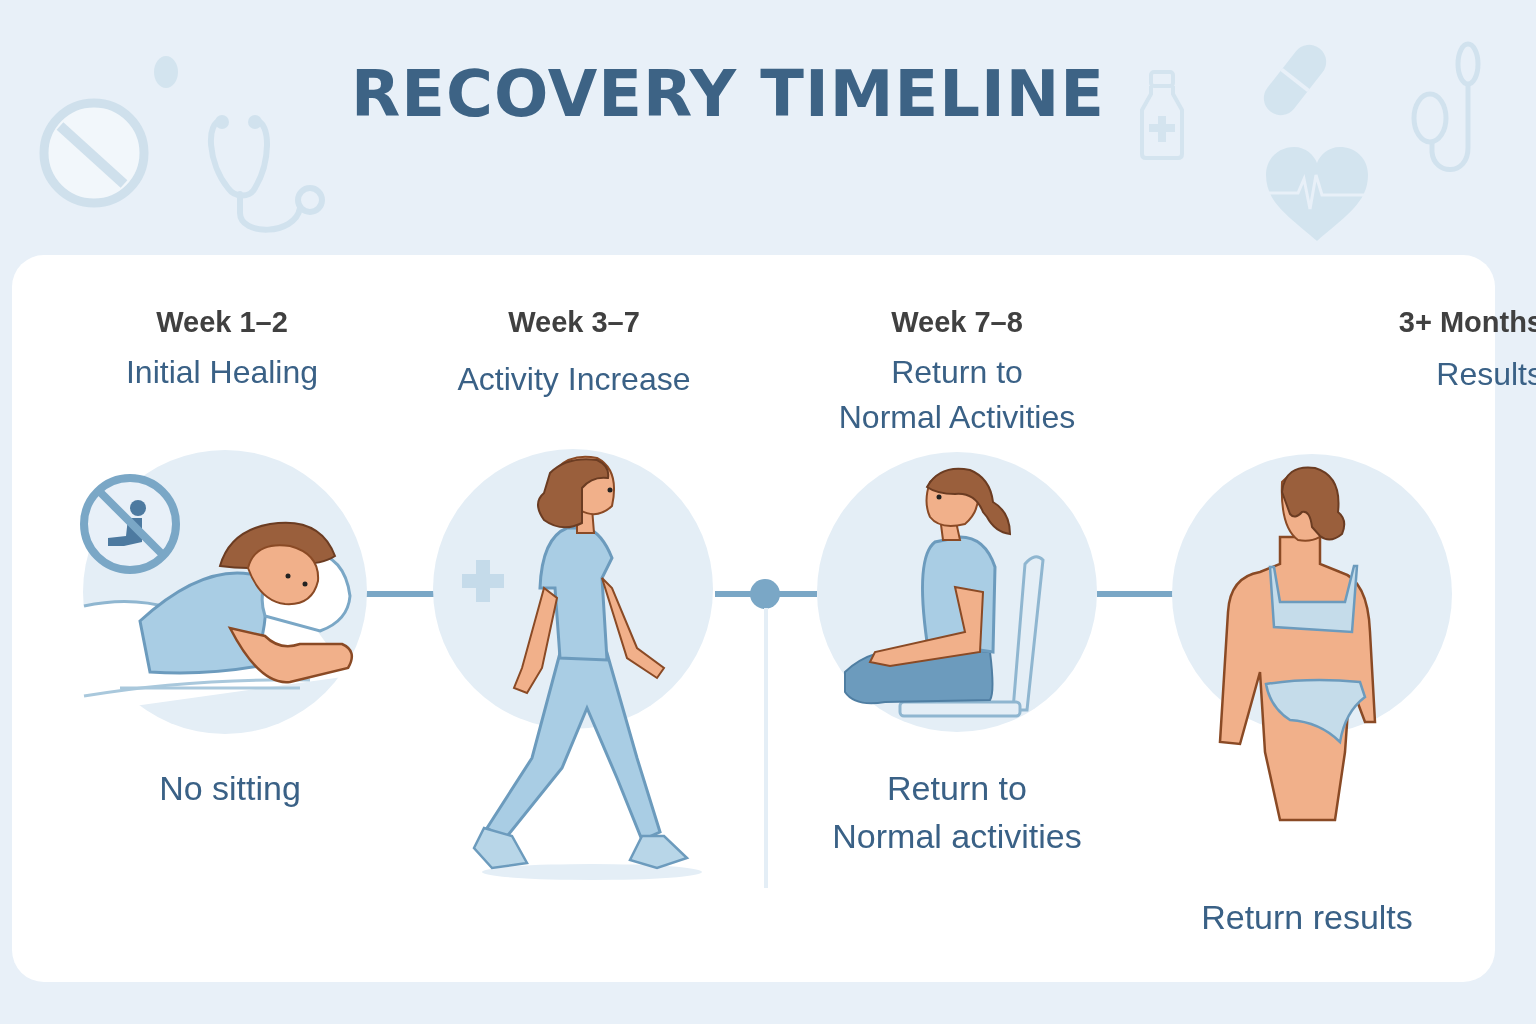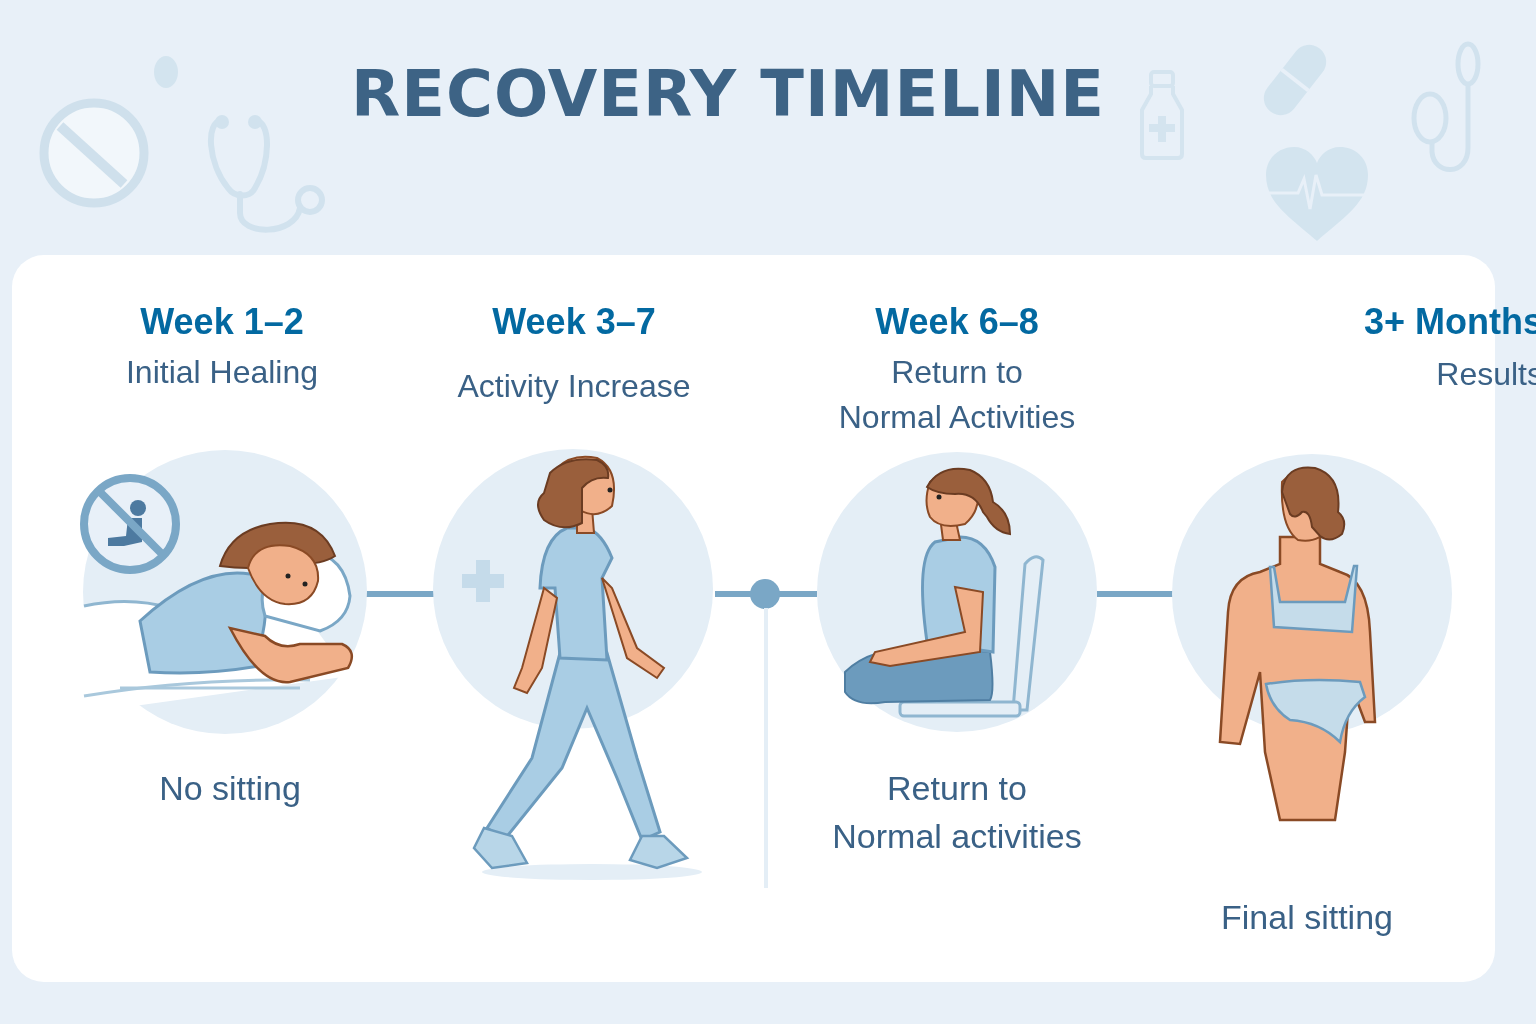--- a/index.html
+++ b/index.html
@@ -18,21 +18,21 @@
   }
   .title div { display:block; }
   .card {
     position:absolute; left:12px; top:255px; width:1483px; height:727px;
     background:#ffffff; border-radius:32px;
   }
   .stage-head {
     position:absolute; text-align:center; width:360px;
   }
   .stage-head .period {
-    font-size:36px; font-weight:bold; line-height:52px; color:#0369a1;
+    font-size:29px; font-weight:bold; line-height:52px; color:#404040;
   }
   .stage-head .sub {
     font-size:32px; line-height:45px; color:#3a6186; margin-top:2px;
   }
   .caption {
     position:absolute; text-align:center; width:360px;
     font-size:34px; line-height:48px; color:#3a6186;
   }
   .illus { position:absolute; }
   .connector { position:absolute; background:#7aa7c6; height:6px; }
@@ -115,21 +115,21 @@
     <circle cx="50" cy="78" r="46" fill="#e8f0f8" stroke="#7aa7c6" stroke-width="8"></circle>
     <circle cx="58" cy="62" r="8" fill="#4d7aa0"></circle>
     <path d="M48 72 L62 72 L62 96 L44 100 L28 100 L28 92 L46 90 Z" fill="#4d7aa0"></path>
     <line x1="20" y1="46" x2="82" y2="108" stroke="#7aa7c6" stroke-width="8"></line>
   </g>
 </svg>
 <div class="caption" style="left:50px;top:764px;">No sitting</div>
 
 <div class="stage-head" style="left:394px;top:296px;">
   <div class="period">Week 3–7</div>
-  <div class="sub" style="margin-top:16px;">Activity Increase</div>
+  <div class="sub" style="margin-top:9px;">Activity Increase</div>
 </div>
 <svg class="illus" style="left:432px;top:448px" width="290" height="432" viewBox="0 0 290 432">
   <circle cx="141" cy="141" r="140" fill="#e4eef6"></circle>
   <g>
     <rect x="44" y="112" width="14" height="42" fill="#c5dbea"></rect>
     <rect x="30" y="126" width="42" height="14" fill="#c5dbea"></rect>
   </g>
   <ellipse cx="160" cy="424" rx="110" ry="8" fill="#e4eef6"></ellipse>
   <path d="M128 205 L100 310 L55 380 L72 392 L130 320 L155 260 L185 330 L210 392 L228 384 L205 310 L175 205 Z" fill="#a9cde4" stroke="#6c9bbd" stroke-width="3"></path>
   <path d="M52 380 L80 388 L95 415 L60 420 L42 400 Z" fill="#b8d6e8" stroke="#6c9bbd" stroke-width="2.5"></path>
@@ -137,21 +137,21 @@
   <path d="M135 80 Q110 90 108 140 L123 140 L128 210 L175 212 L170 130 L180 110 Q170 85 155 80 Z" fill="#a9cde4" stroke="#6c9bbd" stroke-width="3"></path>
   <path d="M112 140 L90 220 L82 240 L95 245 L110 220 L125 150 Z" fill="#f1b08a" stroke="#8a4a25" stroke-width="2"></path>
   <path d="M170 130 L195 210 L225 230 L232 220 L205 200 L180 140 Z" fill="#f1b08a" stroke="#8a4a25" stroke-width="2"></path>
   <path d="M145 60 L145 85 L162 85 L160 60 Z" fill="#f1b08a" stroke="#8a4a25" stroke-width="2"></path>
   <path d="M125 20 Q140 5 165 10 Q188 22 180 58 Q165 72 148 62 Q138 45 128 40 Z" fill="#f1b08a" stroke="#8a4a25" stroke-width="2"></path>
   <path d="M118 25 Q135 8 165 12 Q178 18 176 30 Q160 28 150 40 L150 75 Q130 85 112 72 Q100 55 112 45 Z" fill="#9a5f3c" stroke="#6b3c22" stroke-width="2"></path>
   <circle cx="178" cy="42" r="2.5" fill="#222"></circle>
 </svg>
 
 <div class="stage-head" style="left:777px;top:296px;">
-  <div class="period">Week 6–8</div>
+  <div class="period">Week 7–8</div>
   <div class="sub">Return to</div>
   <div class="sub" style="margin-top:0;">Normal Activities</div>
 </div>
 <svg class="illus" style="left:815px;top:452px" width="284" height="280" viewBox="0 0 284 280">
   <circle cx="142" cy="140" r="140" fill="#e4eef6"></circle>
   <path d="M210 112 Q220 100 228 108 L212 258 L198 258 Z" fill="#e4eef6" stroke="#8fb6d0" stroke-width="3"></path>
   <rect x="85" y="250" width="120" height="14" rx="4" fill="#e4eef6" stroke="#8fb6d0" stroke-width="3"></rect>
   <path d="M30 220 Q60 190 130 196 L175 200 Q180 240 175 248 L70 250 Q40 255 30 240 Z" fill="#6c9bbd" stroke="#4f7ea2" stroke-width="2"></path>
   <path d="M120 90 Q100 105 112 190 L178 200 L180 115 Q170 85 145 85 Z" fill="#a9cde4" stroke="#6c9bbd" stroke-width="3"></path>
   <path d="M140 135 L150 180 L60 200 L55 210 L75 214 L165 200 L168 140 Z" fill="#f1b08a" stroke="#8a4a25" stroke-width="2"></path>
@@ -170,13 +170,13 @@
   <div class="sub" style="margin-top:4px;">Results</div>
 </div>
 <svg class="illus" style="left:1170px;top:452px" width="284" height="370" viewBox="0 0 284 370">
   <circle cx="142" cy="142" r="140" fill="#e4eef6"></circle>
   <path d="M90 120 Q60 125 58 160 L50 290 L70 292 L90 220 L95 300 L110 368 L165 368 L175 300 L180 230 L195 270 L205 270 L200 180 Q198 128 170 120 L150 112 L150 85 L110 85 L110 112 Z" fill="#f1b08a" stroke="#8a4a25" stroke-width="2.5"></path>
   <path d="M112 30 Q130 10 155 22 Q170 40 160 75 Q148 92 128 88 Q110 75 112 30Z" fill="#f1b08a" stroke="#8a4a25" stroke-width="2"></path>
   <path d="M112 40 Q115 12 145 16 Q172 24 168 60 Q178 68 172 82 Q160 92 150 84 L142 75 Q140 58 132 60 Q125 68 120 62 Z" fill="#9a5f3c" stroke="#6b3c22" stroke-width="2"></path>
   <path d="M100 115 L104 175 L182 180 L187 114 L184 114 L175 150 L110 150 L104 115 Z" fill="#c5dcea" stroke="#6c9bbd" stroke-width="2.5"></path>
   <path d="M96 232 Q140 225 190 230 L195 245 Q175 260 170 290 Q150 270 120 268 Q100 255 96 232Z" fill="#c5dcea" stroke="#6c9bbd" stroke-width="2.5"></path>
 </svg>
-<div class="caption" style="left:1127px;top:893px;">Final sitting</div>
+<div class="caption" style="left:1127px;top:893px;">Return results</div>
 
 </body></html>

